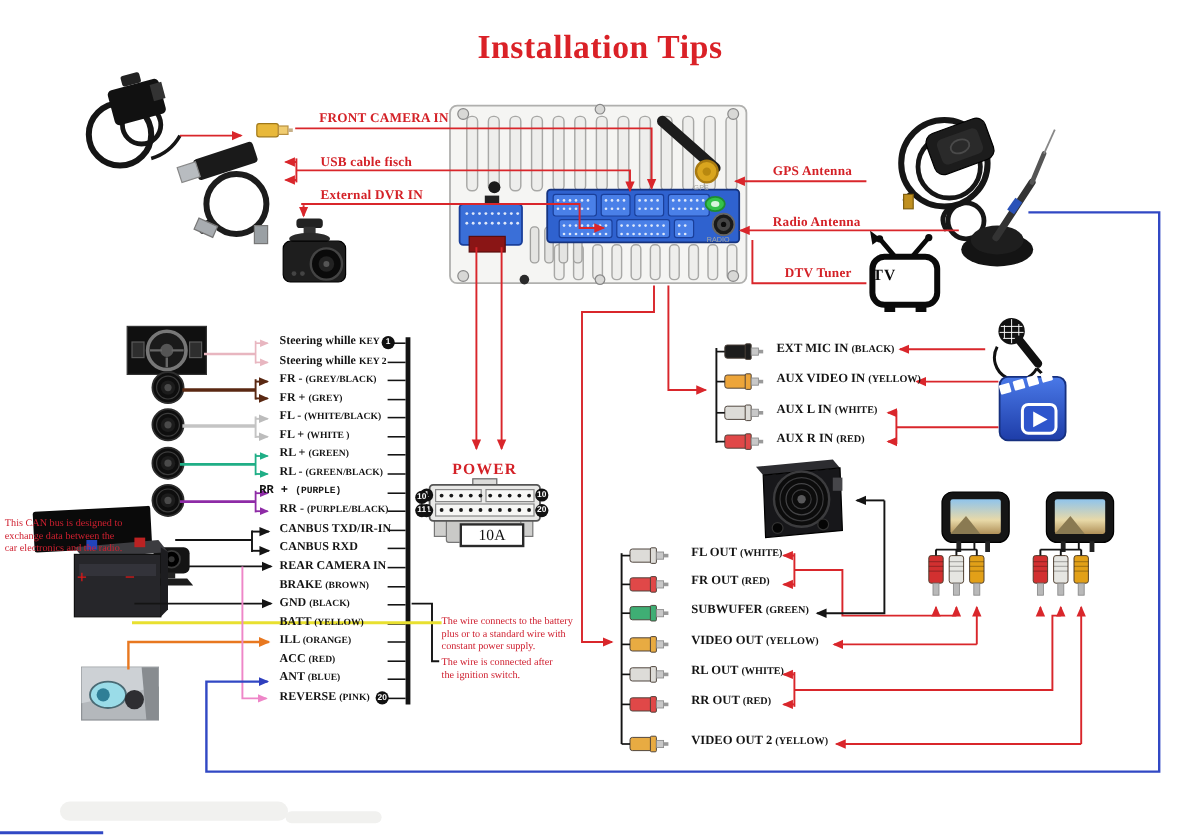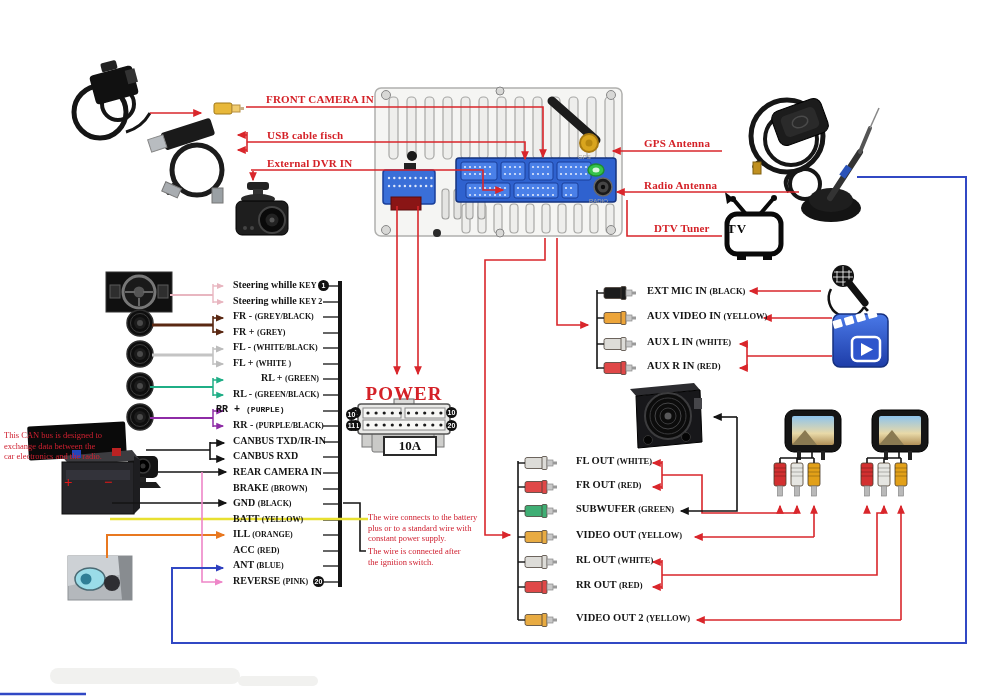--- a/index.html
+++ b/index.html
@@ -11,24 +11,24 @@
          color:#da2127;letter-spacing:.5px;}
   .rlabel{font-weight:700;font-size:11px;color:#d42127;letter-spacing:.2px;}
   .hrow{font-weight:700;font-size:10px;color:#141414;}
   .hrow .hp{font-size:8px;}
   .iorow{font-weight:700;font-size:10.5px;color:#141414;}
   .iorow .ip{font-size:8.5px;}
   .note{font-weight:400;font-size:8.5px;line-height:10.5px;color:#cf2030;white-space:normal;}
   .badge{position:absolute;z-index:11;width:11px;height:11px;border-radius:50%;background:#111;
          color:#fff;font-size:7px;line-height:11px;text-align:center;
          font-family:"Liberation Sans",sans-serif;font-weight:700;}
-  #power-label{left:358px;top:383px;width:92px;text-align:center;font-weight:700;font-size:19px;
+  #power-label{left:358px;top:383px;width:92px;text-align:center;font-weight:700;font-size:13px;
                color:#d42127;letter-spacing:1px;}
   #fuse-box{left:383px;top:436px;width:50px;height:16px;background:#fff;border:2px solid #2a2a2a;
-            text-align:center;font-weight:700;font-size:13px;line-height:16px;color:#111;z-index:12;}
+            text-align:center;font-weight:400;font-size:13px;line-height:16px;color:#111;z-index:12;}
   .tinyjack{font-size:6px;color:#a8a8a0;font-family:"Liberation Sans",sans-serif;}
   #tv-text{left:727px;top:221px;width:54px;font-weight:700;font-size:13px;
            color:#0a0a0a;font-family:Liberation Serif, serif;letter-spacing:1px;}
   .battsign{font-weight:700;font-size:15px;color:#e01818;}
   .wm{position:absolute;background:#f1f1ef;border-radius:8px;z-index:0;}
 </style>
 </head>
 <body>
 
 <div id="page">
@@ -688,20 +688,21 @@
       </g>
 
       <path d="M110,519 H368" stroke="#e8e030" stroke-width="2.6"></path>
       <path d="M107,558 V535 H224" stroke="#e87820" stroke-width="2" marker-end="url(#aO)"></path>
       <path d="M202,472 V582 H222" stroke="#ee86c8" stroke-width="1.6" marker-end="url(#aP)"></path>
       <path d="M857,177 H966 V643 H172 V568 H223" stroke="#3148c4" stroke-width="2" marker-end="url(#aB)"></path>
       <line x1="0" y1="694" x2="86" y2="694" stroke="#3148c4" stroke-width="2.5"></line>
     </g>
   </svg>
 
+  <div id="title" class="lab">Installation Tips</div>
 
   <div class="lab rlabel" style="left:266px;top:93px;">FRONT CAMERA IN</div>
   <div class="lab rlabel" style="left:267px;top:129px;">USB cable fisch</div>
   <div class="lab rlabel" style="left:267px;top:157px;">External DVR IN</div>
 
   <div class="lab rlabel" style="left:644px;top:137px;">GPS Antenna</div>
   <div class="lab rlabel" style="left:644px;top:179px;">Radio Antenna</div>
   <div class="lab rlabel" style="left:654px;top:222px;">DTV Tuner</div>
 
   <div class="lab tinyjack" style="left:578px;top:154px;">GPS</div>
@@ -729,21 +730,21 @@
 
   <div id="tv-text" class="lab">TV</div>
 
   <div id="labels">
       <div class="lab hrow" style="left:233px;top:279px;"><span class="hm">Steering whille</span> <span class="hp">KEY 1</span></div>
       <div class="lab hrow" style="left:233px;top:295px;"><span class="hm">Steering whille</span> <span class="hp">KEY 2</span></div>
       <div class="lab hrow" style="left:233px;top:310px;"><span class="hm">FR -</span> <span class="hp">(GREY/BLACK)</span></div>
       <div class="lab hrow" style="left:233px;top:326px;"><span class="hm">FR +</span> <span class="hp">(GREY)</span></div>
       <div class="lab hrow" style="left:233px;top:341px;"><span class="hm">FL -</span> <span class="hp">(WHITE/BLACK)</span></div>
       <div class="lab hrow" style="left:233px;top:357px;"><span class="hm">FL +</span> <span class="hp">(WHITE )</span></div>
-      <div class="lab hrow" style="left:233px;top:372px;margin-left:28px;"><span class="hm">RL +</span> <span class="hp">(GREEN)</span></div>
+      <div class="lab hrow" style="left:233px;top:372px;"><span class="hm">RL +</span> <span class="hp">(GREEN)</span></div>
       <div class="lab hrow" style="left:233px;top:388px;"><span class="hm">RL -</span> <span class="hp">(GREEN/BLACK)</span></div>
       <div class="lab hrow" style="left:216px;top:404px;font-family:Liberation Mono, monospace;"><span class="hm">RR +</span> <span class="hp">(PURPLE)</span></div>
       <div class="lab hrow" style="left:233px;top:419px;"><span class="hm">RR -</span> <span class="hp">(PURPLE/BLACK)</span></div>
       <div class="lab hrow" style="left:233px;top:435px;"><span class="hm">CANBUS TXD/IR-IN</span> <span class="hp"></span></div>
       <div class="lab hrow" style="left:233px;top:450px;"><span class="hm">CANBUS RXD</span> <span class="hp"></span></div>
       <div class="lab hrow" style="left:233px;top:466px;"><span class="hm">REAR CAMERA IN</span> <span class="hp"></span></div>
       <div class="lab hrow" style="left:233px;top:482px;"><span class="hm">BRAKE</span> <span class="hp">(BROWN)</span></div>
       <div class="lab hrow" style="left:233px;top:497px;"><span class="hm">GND</span> <span class="hp">(BLACK)</span></div>
       <div class="lab hrow" style="left:233px;top:513px;"><span class="hm">BATT</span> <span class="hp">(YELLOW)</span></div>
       <div class="lab hrow" style="left:233px;top:528px;"><span class="hm">ILL</span> <span class="hp">(ORANGE)</span></div>

